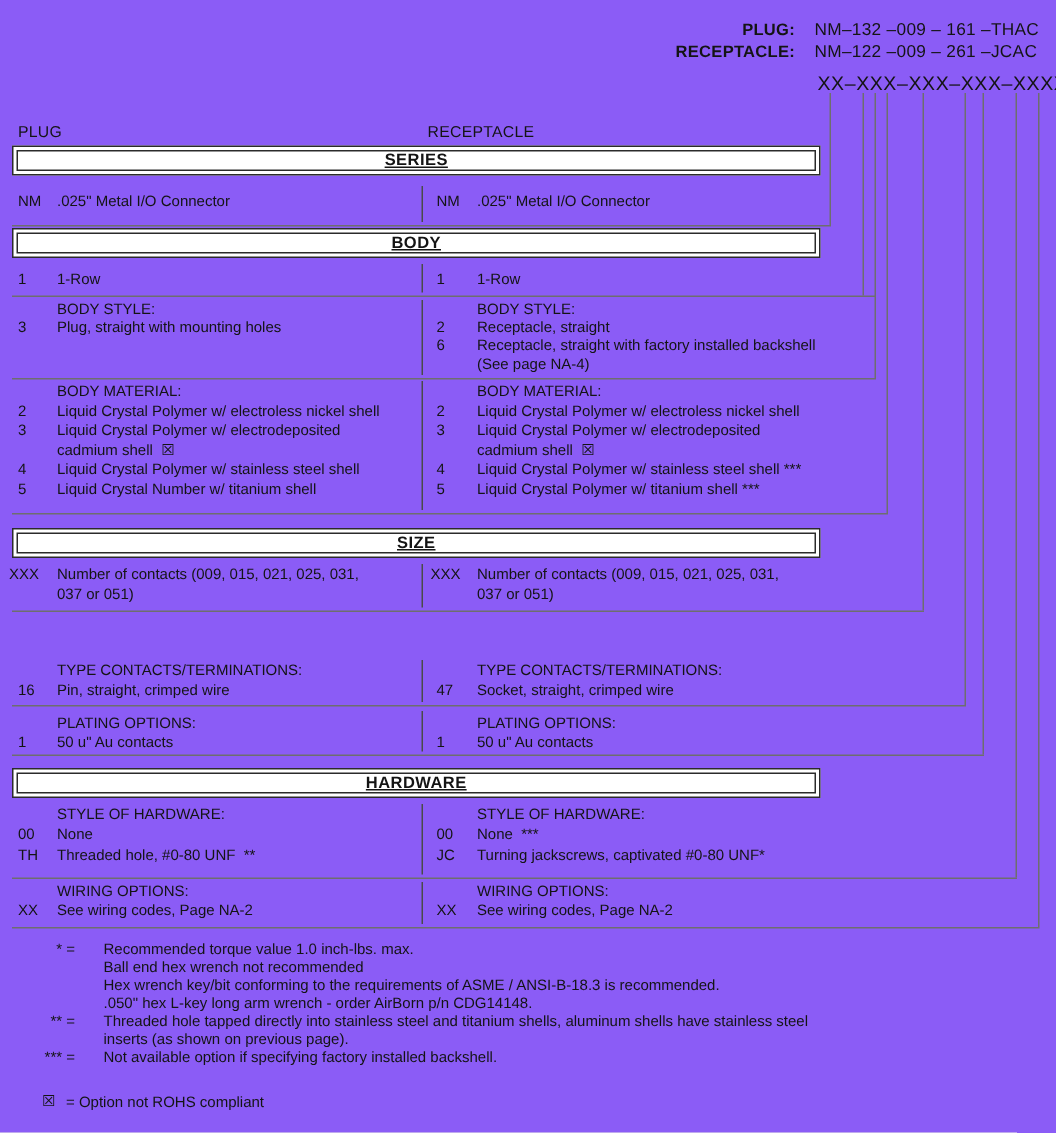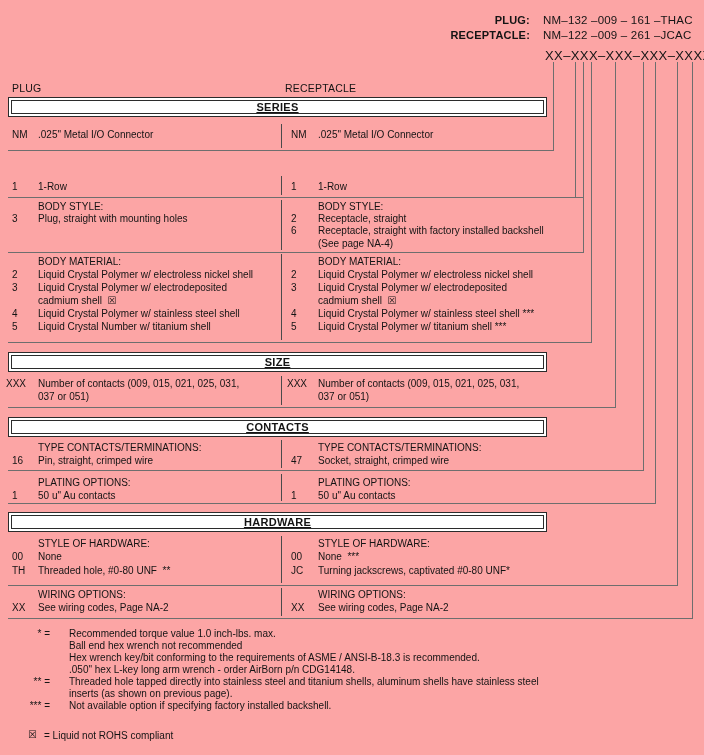--- a/index.html
+++ b/index.html
@@ -1,16 +1,16 @@
 <!DOCTYPE html>
 <html><head>
 <meta charset="utf-8">
 <style>
   html,body{margin:0;padding:0;background:#e8e8e8;}
-  .page{position:relative;width:704px;height:755px;background:#fca5a5;overflow:hidden;
+  .page{position:relative;width:704px;height:755px;background:#8b5cf6;overflow:hidden;
         font-family:"Liberation Sans","DejaVu Sans",sans-serif;color:#141414;}
   .t{position:absolute;font-size:10px;line-height:12.5px;white-space:pre;color:#141414;}
   .code-l{left:12px;}  .desc-l{left:38px;}
   .code-r{left:291px;} .desc-r{left:318px;}
   .code-lw{left:6px;}  .code-rw{left:287px;}
   .collabel{font-size:10.5px;letter-spacing:0.2px;}
   .pn-label{position:absolute;right:174px;font-size:11px;font-weight:bold;letter-spacing:0.2px;white-space:pre;}
   .pn-value{position:absolute;left:543px;font-size:11.5px;letter-spacing:0.2px;white-space:pre;}
   .pn-pattern{position:absolute;left:545px;font-size:13px;letter-spacing:0.4px;white-space:pre;}
   .secbox{position:absolute;left:8px;width:539px;height:20px;border:1px solid #2b2b2b;
@@ -69,20 +69,23 @@
   <span class="t collabel" style="left:285px;top:82px">RECEPTACLE</span>
 
   <div class="secbox" style="top:97px">
     <div class="in">SERIES</div>
   </div>
   <span class="t code-l" style="top:129px">NM</span>
   <span class="t desc-l" style="top:129px">.025" Metal I/O Connector</span>
   <span class="t code-r" style="top:129px">NM</span>
   <span class="t desc-r" style="top:129px">.025" Metal I/O Connector</span>
 
+  <div class="secbox" style="top:152px">
+    <div class="in">BODY</div>
+  </div>
   <span class="t code-l" style="top:181px">1</span>
   <span class="t desc-l" style="top:181px">1-Row</span>
   <span class="t code-r" style="top:181px">1</span>
   <span class="t desc-r" style="top:181px">1-Row</span>
 
   <span class="t desc-l" style="top:201px">BODY STYLE:</span>
   <span class="t code-l" style="top:213px">3</span>
   <span class="t desc-l" style="top:213px">Plug, straight with mounting holes</span>
   <span class="t desc-r" style="top:201px">BODY STYLE:</span>
   <span class="t code-r" style="top:213px">2</span>
@@ -115,23 +118,20 @@
   <div class="secbox" style="top:352px">
     <div class="in">SIZE</div>
   </div>
   <span class="t code-lw" style="top:378px">XXX</span>
   <span class="t desc-l" style="top:378px">Number of contacts (009, 015, 021, 025, 031,
 037 or 051)</span>
   <span class="t code-rw" style="top:378px">XXX</span>
   <span class="t desc-r" style="top:378px">Number of contacts (009, 015, 021, 025, 031,
 037 or 051)</span>
 
-  <div class="secbox" style="top:417px">
-    <div class="in">CONTACTS</div>
-  </div>
   <span class="t desc-l" style="top:442px">TYPE CONTACTS/TERMINATIONS:</span>
   <span class="t code-l" style="top:455px">16</span>
   <span class="t desc-l" style="top:455px">Pin, straight, crimped wire</span>
   <span class="t desc-r" style="top:442px">TYPE CONTACTS/TERMINATIONS:</span>
   <span class="t code-r" style="top:455px">47</span>
   <span class="t desc-r" style="top:455px">Socket, straight, crimped wire</span>
   <span class="t desc-l" style="top:477px">PLATING OPTIONS:</span>
   <span class="t code-l" style="top:490px">1</span>
   <span class="t desc-l" style="top:490px">50 u" Au contacts</span>
   <span class="t desc-r" style="top:477px">PLATING OPTIONS:</span>
@@ -163,15 +163,15 @@
 Ball end hex wrench not recommended
 Hex wrench key/bit conforming to the requirements of ASME / ANSI-B-18.3 is recommended.
 .050" hex L-key long arm wrench - order AirBorn p/n CDG14148.</span>
   <span class="fnmark" style="top:676px">** =</span>
   <span class="fntext" style="top:676px">Threaded hole tapped directly into stainless steel and titanium shells, aluminum shells have stainless steel
 inserts (as shown on previous page).</span>
   <span class="fnmark" style="top:700px">*** =</span>
   <span class="fntext" style="top:700px">Not available option if specifying factory installed backshell.</span>
 
   <span class="t" style="left:28px;top:729px">☒</span>
-  <span class="t" style="left:44px;top:730px">= Liquid not ROHS compliant</span>
+  <span class="t" style="left:44px;top:730px">= Option not ROHS compliant</span>
 
 </div>
 
 </body></html>

